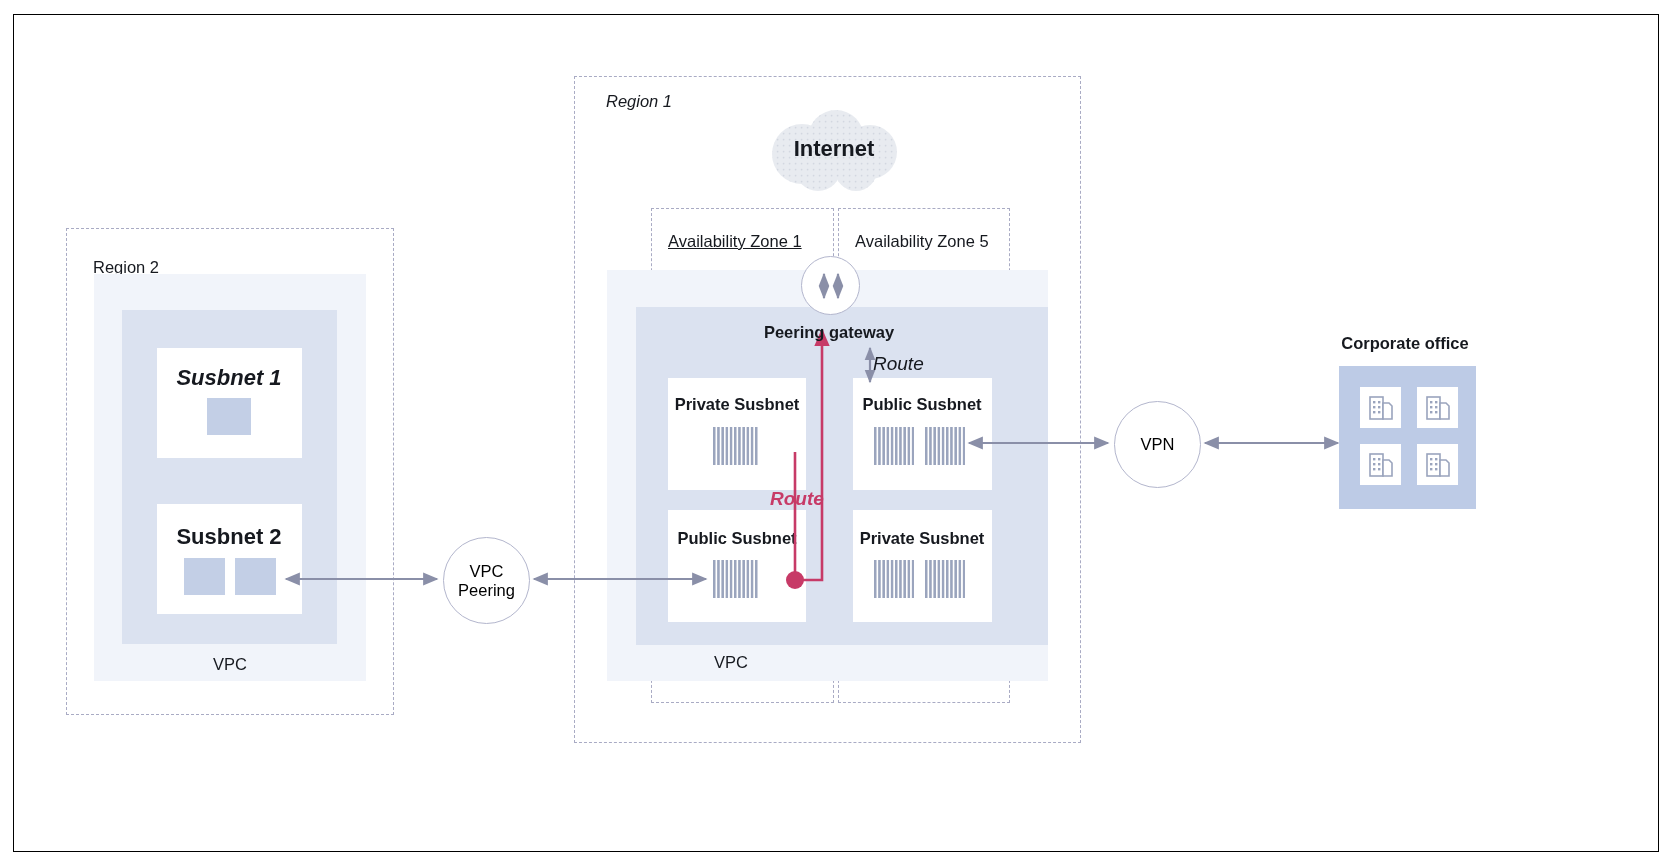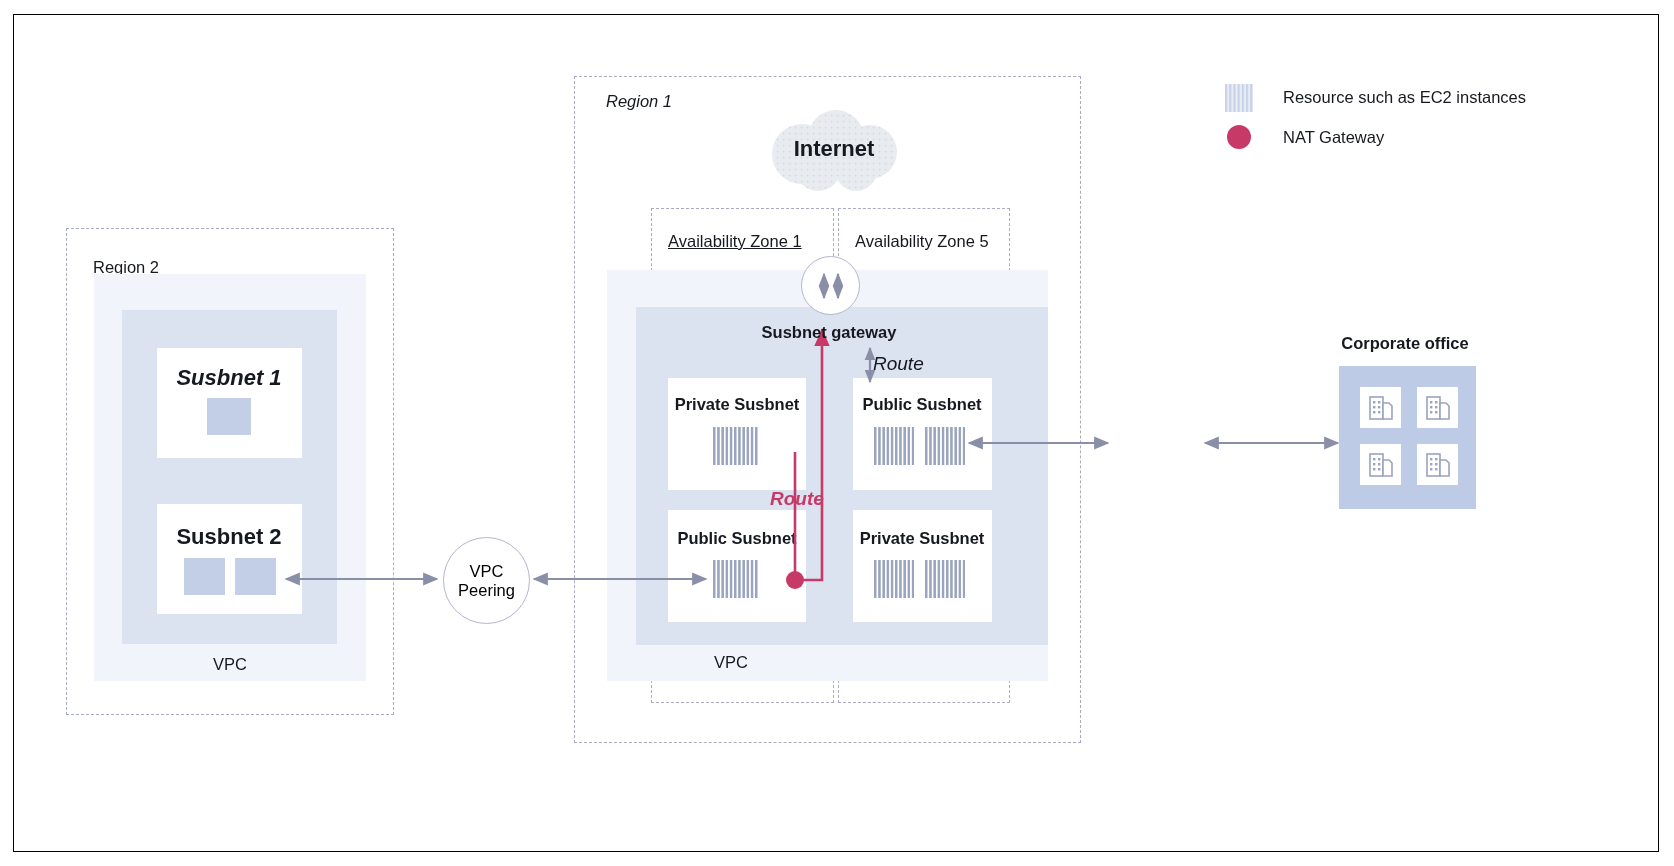--- a/index.html
+++ b/index.html
@@ -45,28 +45,20 @@
       </marker>
       <marker id="arrMag" viewBox="0 0 10 10" refX="9" refY="5" markerWidth="7" markerHeight="7" orient="auto-start-reverse">
         <path d="M0,0.7 L10,5 L0,9.3 z" fill="#c73a67"></path>
       </marker>
       <marker id="arrGraySm" viewBox="0 0 10 10" refX="9" refY="5" markerWidth="6" markerHeight="6" orient="auto-start-reverse">
         <path d="M0,1 L10,5 L0,9 z" fill="#8a8fa8"></path>
       </marker>
     </defs>
   </svg>
 
-  <div class="abs" style="left:1225px;top:80px;width:420px;height:75px;">
-    <svg width="420" height="75">
-      <rect x="0" y="4" width="28" height="28" fill="url(#stripesLegend)"></rect>
-      <circle cx="14" cy="57" r="12" fill="#c73a67"></circle>
-    </svg>
-    <div class="lbl t16" style="left:58px;top:8px;">Resource such as EC2 instances</div>
-    <div class="lbl t16" style="left:58px;top:48px;">NAT Gateway</div>
-  </div>
 
   <div class="abs dashed" style="left:66px;top:228px;width:328px;height:487px;"></div>
   <div class="lbl t16" style="left:93px;top:258px;">Region 2</div>
 
   <div class="abs vpcOuter" style="left:94px;top:274px;width:272px;height:407px;"></div>
   <div class="abs vpcInner" style="left:122px;top:310px;width:215px;height:334px;"></div>
 
   <div class="abs subnet" style="left:157px;top:348px;width:145px;height:110px;"></div>
   <div class="lbl t18b" style="left:229px;top:365px;transform:translateX(-50%);font-style:italic;">Susbnet 1</div>
   <div class="abs plainres" style="left:207px;top:398px;width:44px;height:37px;"></div>
@@ -152,38 +144,41 @@
     <circle cx="795" cy="580" r="9" fill="#c73a67"></circle>
   </svg>
   <div class="lbl t15" style="left:770px;top:488px;color:#c73a67;font-weight:bold;">Route</div>
 
   <div class="circ" style="left:801px;top:256px;width:57px;height:57px;">
     <svg width="40" height="34" viewBox="0 0 40 34">
       <path d="M13,5 L13,29" stroke="#8a8fa8" stroke-width="2.2" marker-start="url(#arrGraySm)" marker-end="url(#arrGraySm)"></path>
       <path d="M27,5 L27,29" stroke="#8a8fa8" stroke-width="2.2" marker-start="url(#arrGraySm)" marker-end="url(#arrGraySm)"></path>
     </svg>
   </div>
-  <div class="lbl t17b" style="left:829px;top:323px;transform:translateX(-50%);">Susbnet gateway</div>
+  <div class="lbl t17b" style="left:829px;top:323px;transform:translateX(-50%);">Peering gateway</div>
 
   <svg class="abs" style="left:858px;top:344px;width:24px;height:42px;">
     <path d="M12,4 L12,38" stroke="#8a8fa8" stroke-width="2.2" marker-start="url(#arrGraySm)" marker-end="url(#arrGraySm)"></path>
   </svg>
   <div class="lbl t15" style="left:873px;top:353px;">Route</div>
 
   <div class="circ t16" style="left:443px;top:537px;width:85px;height:85px;">
     <div>
       <div>VPC</div>
       <div>Peering</div>
     </div>
   </div>
   <svg class="abs" style="left:0;top:0;width:1674px;height:866px;pointer-events:none;">
     <path d="M286,579 L437,579" stroke="#8a8fa8" stroke-width="2.2" fill="none" marker-start="url(#arrGray)" marker-end="url(#arrGray)"></path>
     <path d="M534,579 L706,579" stroke="#8a8fa8" stroke-width="2.2" fill="none" marker-start="url(#arrGray)" marker-end="url(#arrGray)"></path>
   </svg>
 
+  <div class="circ t16" style="left:1114px;top:401px;width:85px;height:85px;">
+    <div>VPN</div>
+  </div>
   <svg class="abs" style="left:0;top:0;width:1674px;height:866px;pointer-events:none;">
     <path d="M969,443 L1108,443" stroke="#8a8fa8" stroke-width="2.2" fill="none" marker-start="url(#arrGray)" marker-end="url(#arrGray)"></path>
     <path d="M1205,443 L1338,443" stroke="#8a8fa8" stroke-width="2.2" fill="none" marker-start="url(#arrGray)" marker-end="url(#arrGray)"></path>
   </svg>
 
   <div class="lbl t17b" style="left:1405px;top:334px;transform:translateX(-50%);">Corporate office</div>
   <div class="abs" style="left:1339px;top:366px;width:137px;height:143px;background:#bdcbe6;"></div>
 
   <div class="abs" style="left:1360px;top:387px;width:41px;height:41px;background:#fff;">
     <svg width="41" height="41" viewBox="0 0 41 41">

